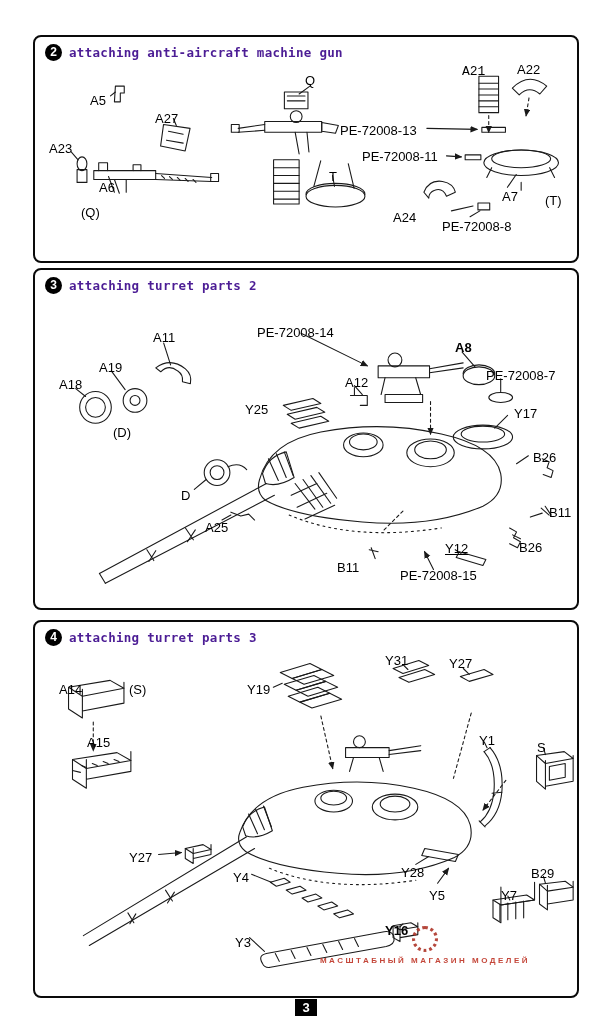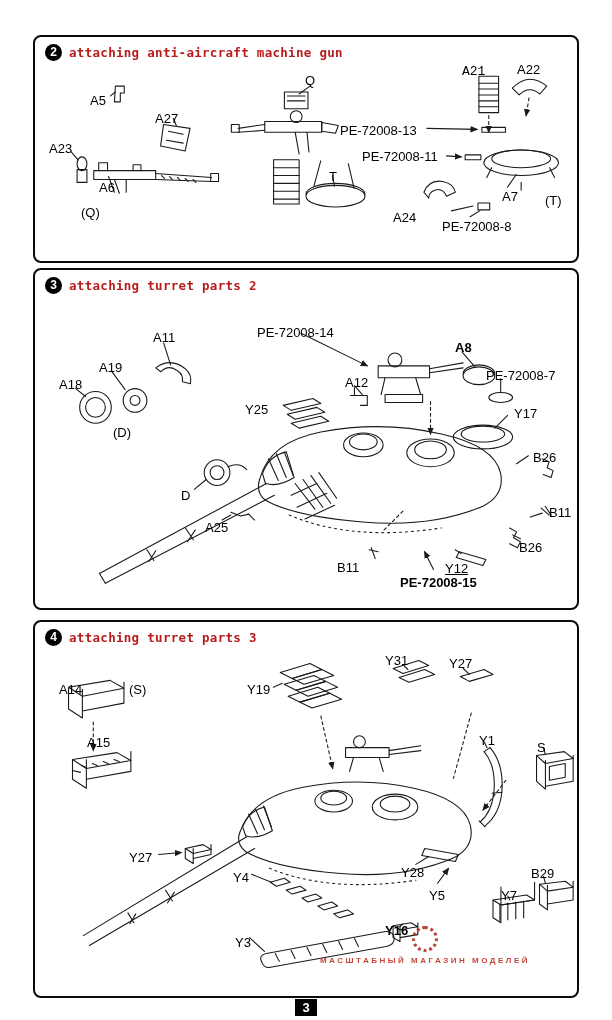--- a/index.html
+++ b/index.html
@@ -23,21 +23,21 @@
     position:absolute; top:7px; left:10px;
     display:flex; align-items:center; gap:7px; z-index:3;
   }
   .step-badge {
     width:17px; height:17px; border-radius:50%; background:#000; color:#fff;
     font-weight:bold; font-size:12px; line-height:17px; text-align:center;
     font-family:"Liberation Sans", sans-serif;
   }
   .step-title {
     font-family:"DejaVu Sans Mono", monospace; font-weight:bold;
-    font-size:12.5px; letter-spacing:0.3px; color:#b91c1c; white-space:nowrap;
+    font-size:12.5px; letter-spacing:0.3px; color:#4c1d95; white-space:nowrap;
   }
 
   .art { position:absolute; left:0; top:0; width:100%; height:100%; z-index:1; }
   .labels { position:absolute; inset:0; z-index:2; }
   .part-label {
     position:absolute; font-size:13px; color:#000; white-space:nowrap;
     font-family:"Liberation Sans", sans-serif;
   }
 
   .watermark {
@@ -234,22 +234,22 @@
         <span class="part-label" style="left: 420px; top: 70px; font-weight: bold;">A8</span>
         <span class="part-label" style="left: 451px; top: 98px;">PE-72008-7</span>
         <span class="part-label" style="left: 210px; top: 132px;">Y25</span>
         <span class="part-label" style="left: 479px; top: 136px;">Y17</span>
         <span class="part-label" style="left: 498px; top: 180px;">B26</span>
         <span class="part-label" style="left: 514px; top: 235px;">B11</span>
         <span class="part-label" style="left: 484px; top: 270px;">B26</span>
         <span class="part-label" style="left: 146px; top: 218px;">D</span>
         <span class="part-label" style="left: 170px; top: 250px;">A25</span>
         <span class="part-label" style="left: 302px; top: 290px;">B11</span>
-        <span class="part-label" style="left: 410px; top: 291px; text-decoration: underline;">Y12</span>
-        <span class="part-label" style="left: 365px; top: 305px; font-weight: bold;">PE-72008-15</span>
+        <span class="part-label" style="left: 410px; top: 271px; text-decoration: underline;">Y12</span>
+        <span class="part-label" style="left: 365px; top: 298px;">PE-72008-15</span>
       </div>
   </section>
 
   <section class="panel panel-4">
     <div class="panel-header">
       <span class="step-badge">4</span>
       <span class="step-title">attaching turret parts 3</span>
     </div>
     <svg class="art" viewBox="0 0 546 378">
       <defs>

